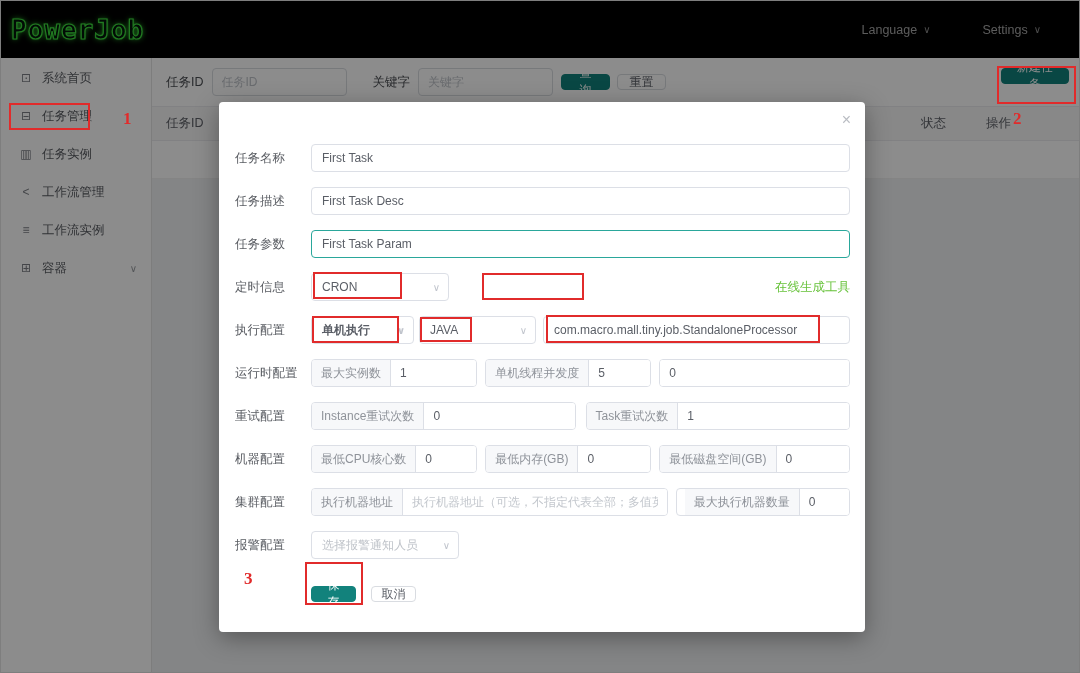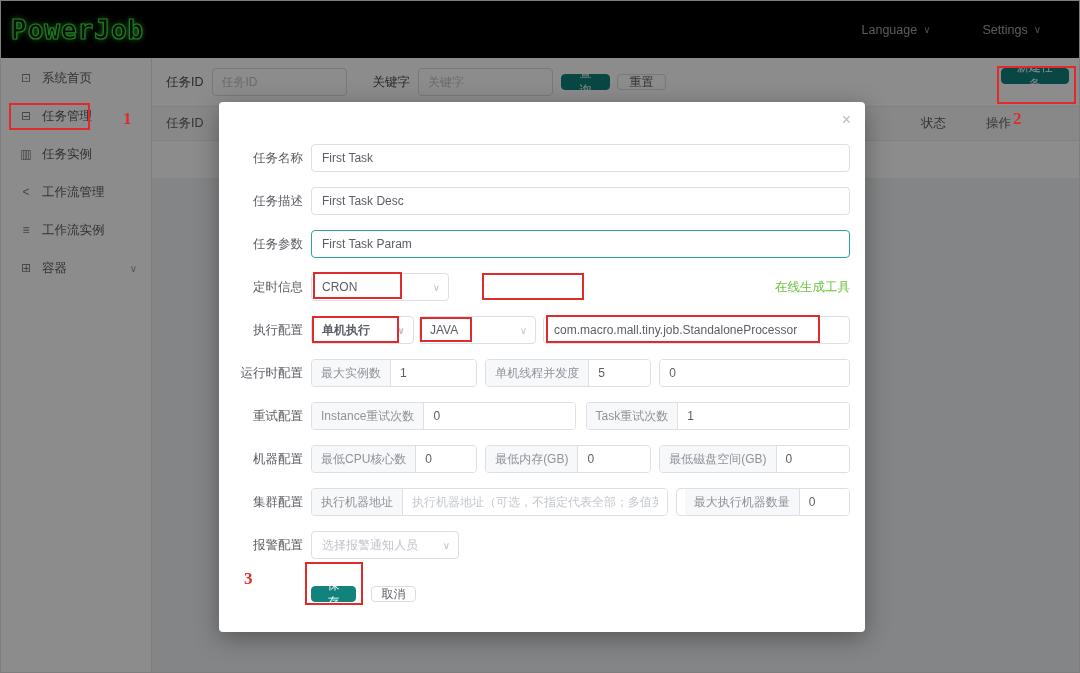--- a/index.html
+++ b/index.html
@@ -40,21 +40,21 @@
   .th-jobid { padding-left:14px; }
   .th-status { position:absolute; left:769px; }
   .th-op { position:absolute; left:834px; }
   .t-empty { height:38px; background:#fff; border-bottom:1px solid #f0f0f0; }
 
   
   .mask { position:absolute; inset:0; background:rgba(0,0,0,0.45); z-index:10; }
   .modal { position:absolute; left:218px; top:101px; width:646px; height:530px; background:#fff; border-radius:4px; box-shadow:0 6px 24px rgba(0,0,0,.35); z-index:20; padding:42px 15px 0 16px; }
   .close { position:absolute; top:10px; right:14px; color:#b9bcc2; font-size:16px; line-height:16px; cursor:pointer; }
   .frow { display:flex; align-items:center; height:28px; margin-bottom:15px; }
-  .flabel { width:68px; text-align:right; margin-right:8px; font-size:12.5px; color:#595c62; white-space:nowrap; flex:0 0 auto; }
+  .flabel { width:68px; margin-right:8px; font-size:12.5px; color:#595c62; white-space:nowrap; flex:0 0 auto; }
   .fcontent { flex:1; display:flex; align-items:center; min-width:0; }
   .inp { height:28px; border:1px solid #dcdfe6; border-radius:4px; padding:0 10px; font-size:12px; color:#5a5e66; outline:none; width:100%; background:#fff; }
   .inp::placeholder { color:#bfc3c9; }
   .inp-focus { border-color:#2aa79b; }
   .sel { height:28px; border:1px solid #dcdfe6; border-radius:4px; padding:0 8px 0 10px; font-size:12px; color:#5a5e66; background:#fff; display:flex; align-items:center; justify-content:space-between; cursor:pointer; flex:0 0 auto; }
   .sel .chev { color:#c0c4cc; }
   .sel-ph { color:#bfc3c9; }
   .igroup { display:flex; align-items:stretch; height:28px; border:1px solid #dcdfe6; border-radius:4px; overflow:hidden; background:#fff; min-width:0; }
   .addon { background:#f7f8fa; color:#8f939a; font-size:12px; display:flex; align-items:center; padding:0 9px; border-right:1px solid #dcdfe6; white-space:nowrap; flex:0 0 auto; }
   .gval { flex:1; min-width:0; border:none; outline:none; padding:0 9px; font-size:12px; color:#5a5e66; }

